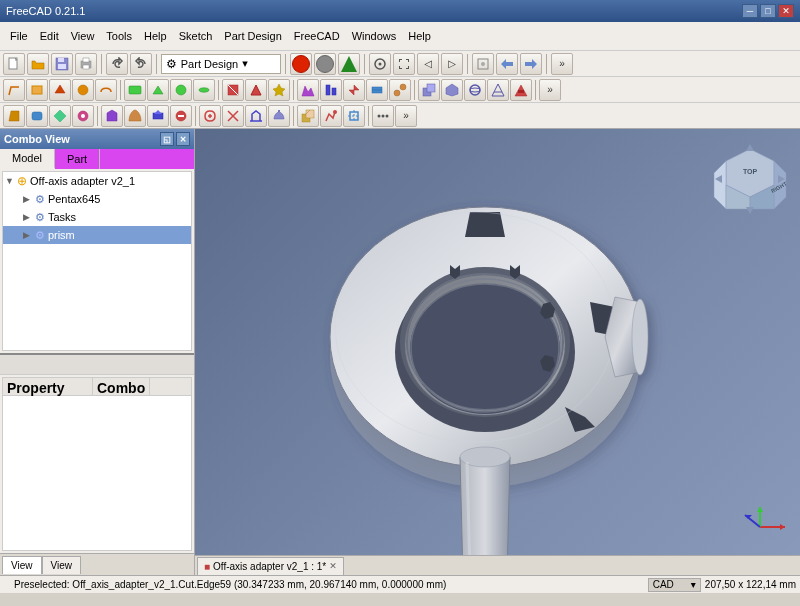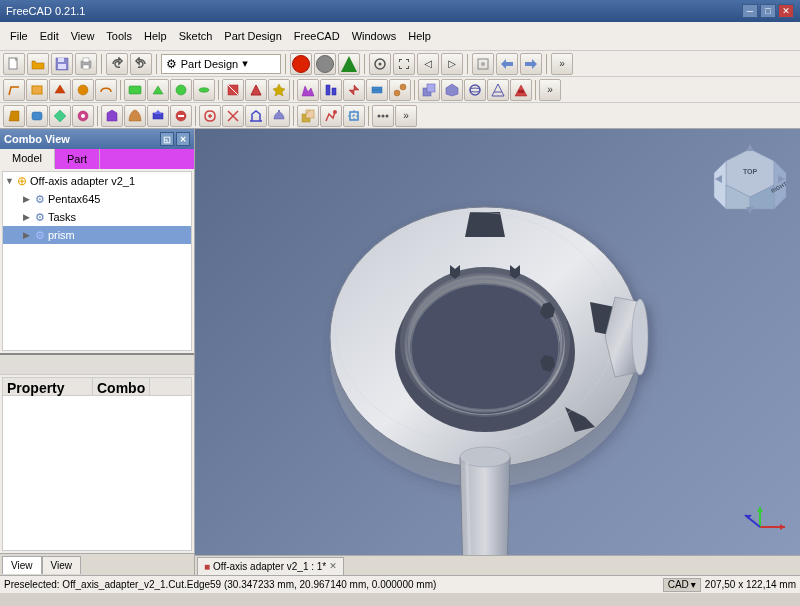--- a/index.html
+++ b/index.html
@@ -287,21 +287,21 @@
     .status-right {
       display: flex;
       align-items: center;
       gap: 4px;
     }
     .status-cad {
       background: #d4d0c8;
       border: 1px solid #aaa;
       padding: 0 4px;
       height: 14px;
-      display: flex; align-items: center; gap: 2px;
+      display: flex; align-items: center; gap: 17px;
       cursor: pointer;
     }
 
     .toolbar-circle-red { width: 18px; height: 18px; background: #dd2200; border-radius: 50%; border: 1px solid #aa1100; }
     .toolbar-circle-gray { width: 18px; height: 18px; background: #888; border-radius: 50%; border: 1px solid #666; }
     .toolbar-triangle { width: 0; height: 0; border-left: 8px solid transparent; border-right: 8px solid transparent; border-bottom: 16px solid #228822; }
   </style>
 </head>
 <body>
 
@@ -829,21 +829,21 @@
       <div class="vp-tab">
         <span style="color:#c04040; font-size:10px;">■</span>
         <span>Off-axis adapter v2_1 : 1*</span>
         <span class="tab-close">✕</span>
       </div>
     </div>
   </div>
 </div>
 
 <div id="statusbar">
-  <span style="overflow:hidden; text-overflow:ellipsis; white-space:nowrap; max-width:580px;">Preselected: Off_axis_adapter_v2_1.Cut.Edge59 (30.347233 mm, 20.967140 mm, 0.000000 mm)</span>
+  <span style="overflow:hidden; text-overflow:ellipsis; white-space:nowrap; max-width:580px;margin-left:10px;">Preselected: Off_axis_adapter_v2_1.Cut.Edge59 (30.347233 mm, 20.967140 mm, 0.000000 mm)</span>
   <div class="status-right">
     <div class="status-cad">
       <span>CAD</span>
       <span>▾</span>
     </div>
     <span>207,50 x 122,14 mm</span>
   </div>
 </div>
 
 </body></html>

